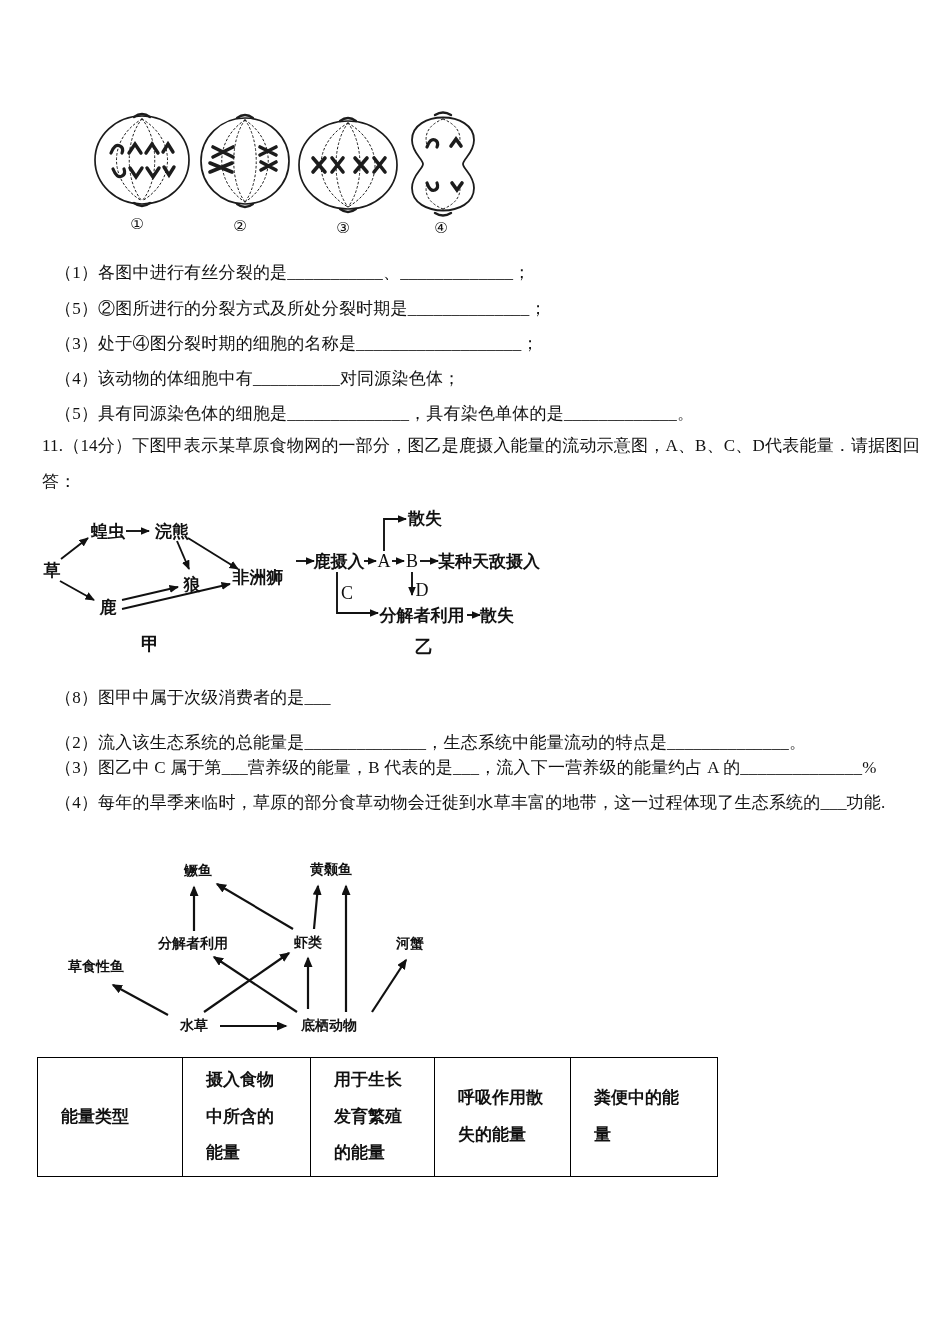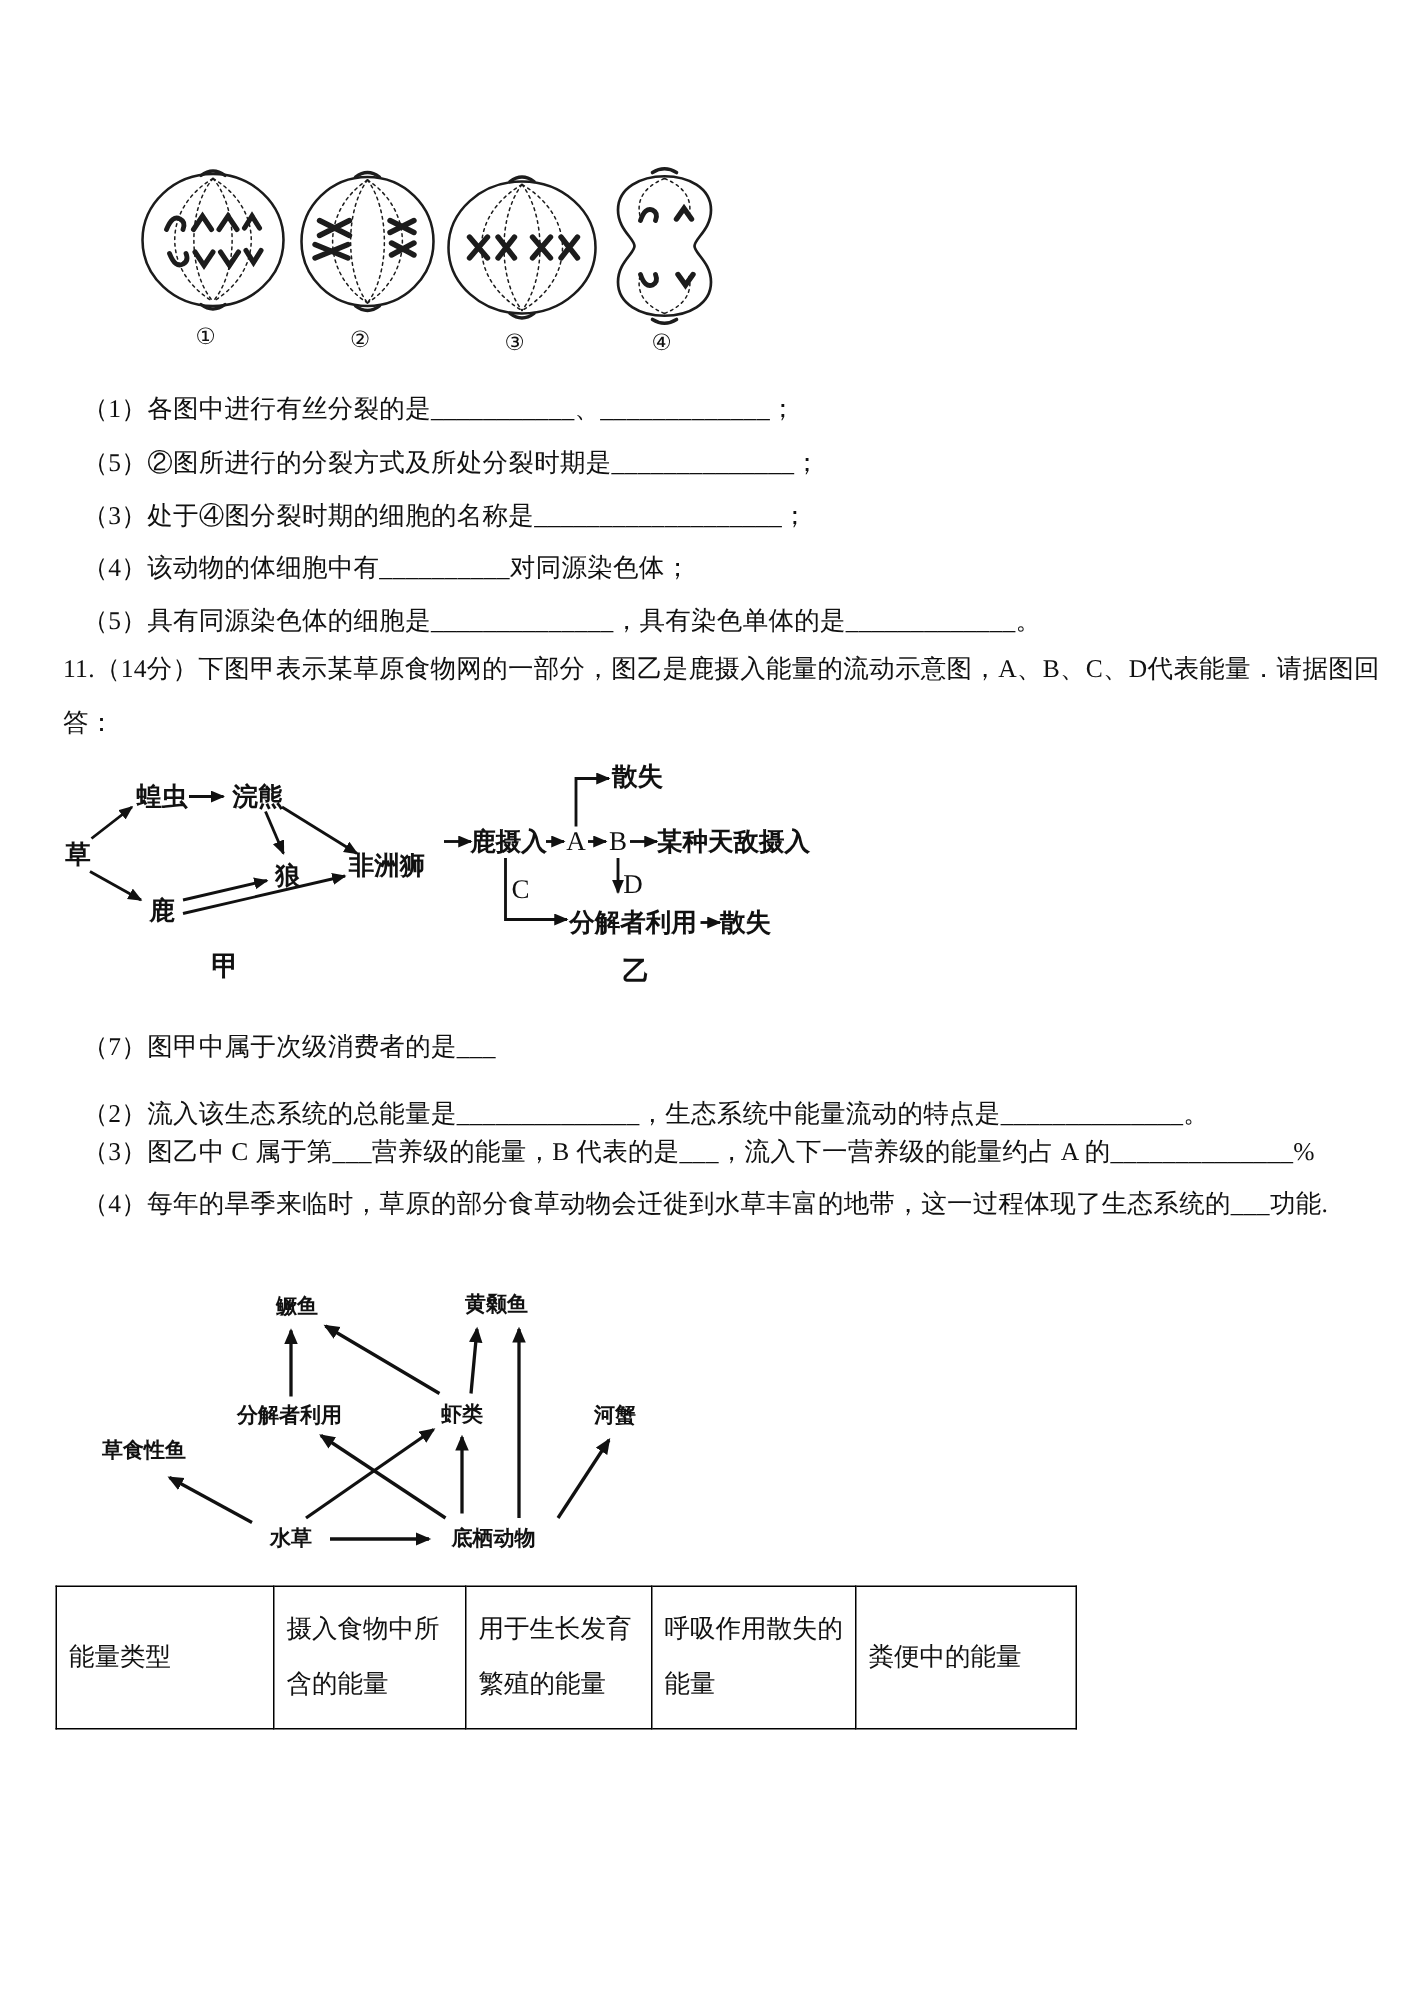--- a/index.html
+++ b/index.html
@@ -9,22 +9,22 @@
   }
   .qline{position:absolute;font-size:17px;white-space:nowrap;letter-spacing:0.2px;}
   .stem{position:absolute;font-size:17px;white-space:nowrap;letter-spacing:0.2px;}
   .node{position:absolute;transform:translate(-50%,-50%);font-size:17px;font-weight:bold;white-space:nowrap;}
   .node.big{font-size:14px;}
   .letter{position:absolute;transform:translate(-50%,-50%);font-size:18px;font-weight:normal;white-space:nowrap;}
   .caption{position:absolute;transform:translate(-50%,-50%);font-size:18px;font-weight:bold;}
   svg.layer{position:absolute;}
   table.etable{position:absolute;left:37px;top:1057px;border-collapse:collapse;table-layout:fixed;background:#fff;}
   table.etable td{
-    border:1.6px solid #000;font-size:17px;font-weight:normal;
-    padding:4px 8px;vertical-align:middle;line-height:2.15;word-break:break-all;
+    border:1.6px solid #000;font-size:17px;font-weight:bold;
+    padding:4px 23px;vertical-align:middle;line-height:2.15;word-break:break-all;
   }
   table.etable tr.hdr td{height:86px;}
   table.etable tr.dat td{height:90px;border-bottom:3px solid #000;}
 </style>
 </head>
 <body>
 
 <div class="page">
 
   <svg class="layer" style="left:80px;top:103px" width="420" height="132" viewBox="0 0 420 132">
@@ -146,21 +146,21 @@
   <div class="letter" style="left:412px;top:561px">B</div>
   <div class="node" style="left:489px;top:561px">某种天敌摄入</div>
   <div class="node" style="left:425px;top:518px">散失</div>
   <div class="letter" style="left:347px;top:593px">C</div>
   <div class="letter" style="left:422px;top:590px">D</div>
   <div class="node" style="left:422px;top:615px">分解者利用</div>
   <div class="node" style="left:497px;top:615px">散失</div>
   <div class="caption" style="left:424px;top:647px">乙</div>
 
   <div>
-    <div class="qline" style="left:55px;top:686px">（7）图甲中属于次级消费者的是___</div>
+    <div class="qline" style="left:55px;top:686px">（8）图甲中属于次级消费者的是___</div>
     <div class="qline" style="left:55px;top:731px">（2）流入该生态系统的总能量是______________，生态系统中能量流动的特点是______________。</div>
     <div class="qline" style="left:55px;top:756px">（3）图乙中 C 属于第___营养级的能量，B 代表的是___，流入下一营养级的能量约占 A 的______________%</div>
     <div class="qline" style="left:55px;top:791px">（4）每年的旱季来临时，草原的部分食草动物会迁徙到水草丰富的地带，这一过程体现了生态系统的___功能.</div>
   </div>
 
 
   <svg class="layer" style="left:40px;top:855px" width="430" height="190" viewBox="0 0 430 190">
     <defs>
       <marker id="ah2" markerWidth="12" markerHeight="10" refX="9" refY="4.5" orient="auto" markerUnits="userSpaceOnUse">
         <path d="M0 0 L10.5 4.5 L0 9 Z" fill="#111"></path>

